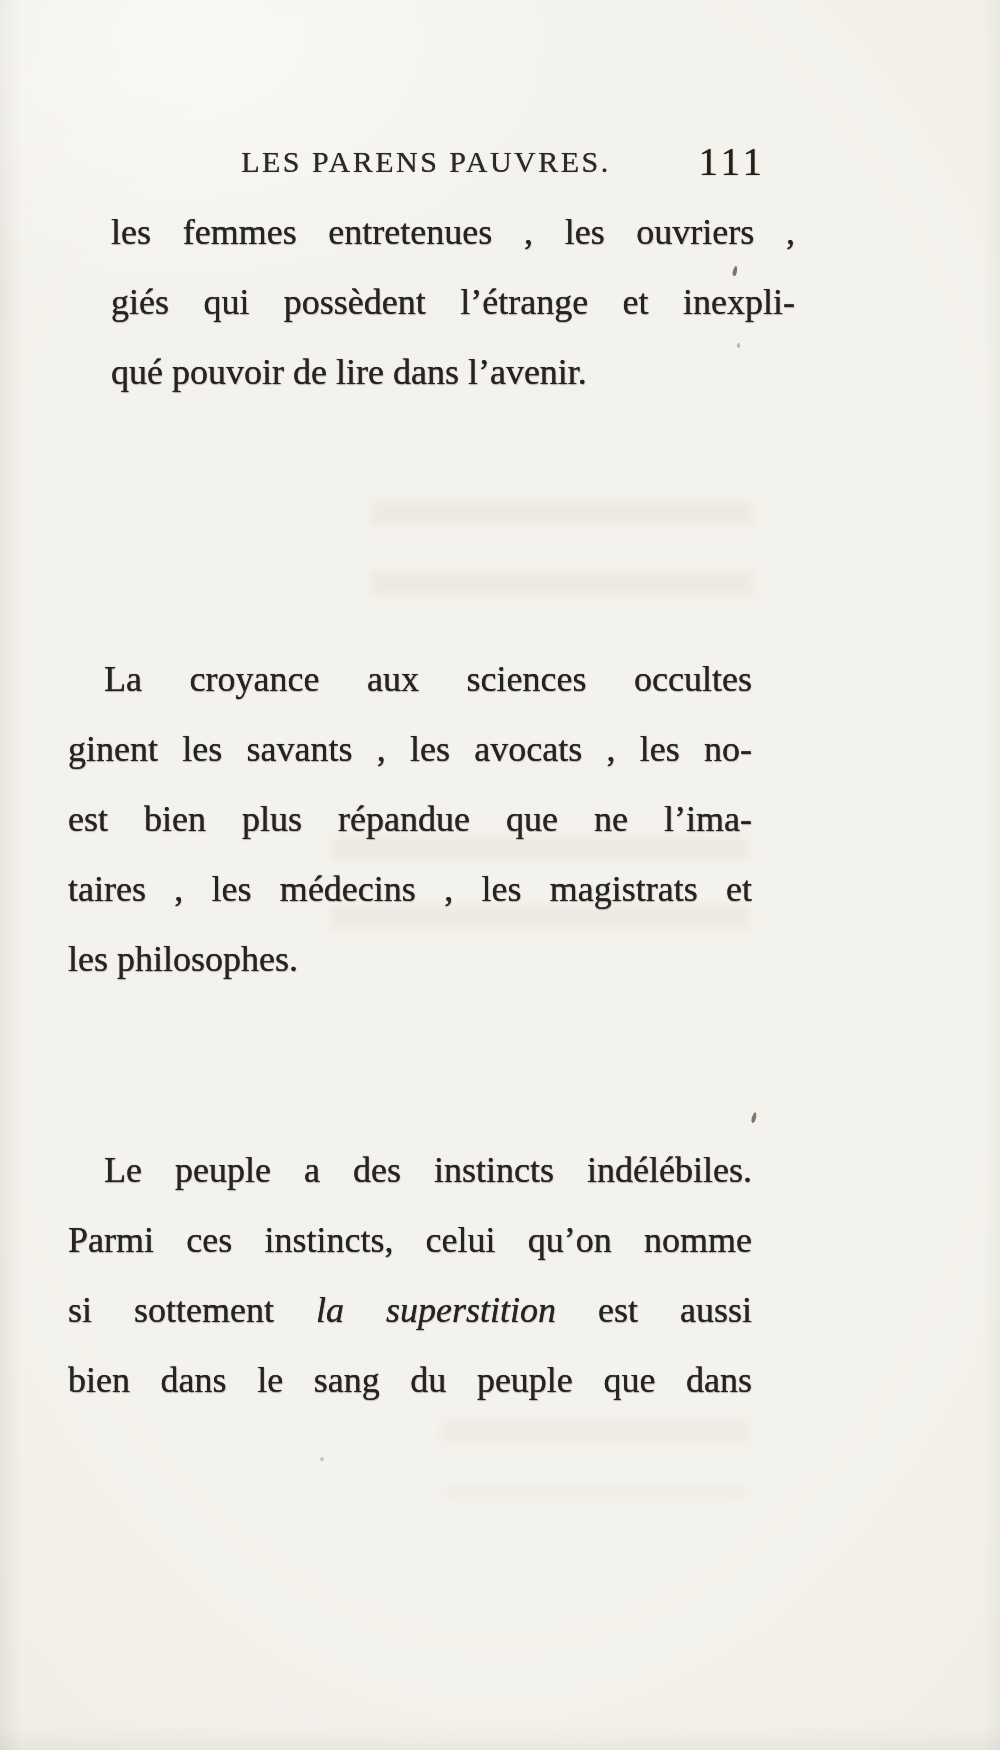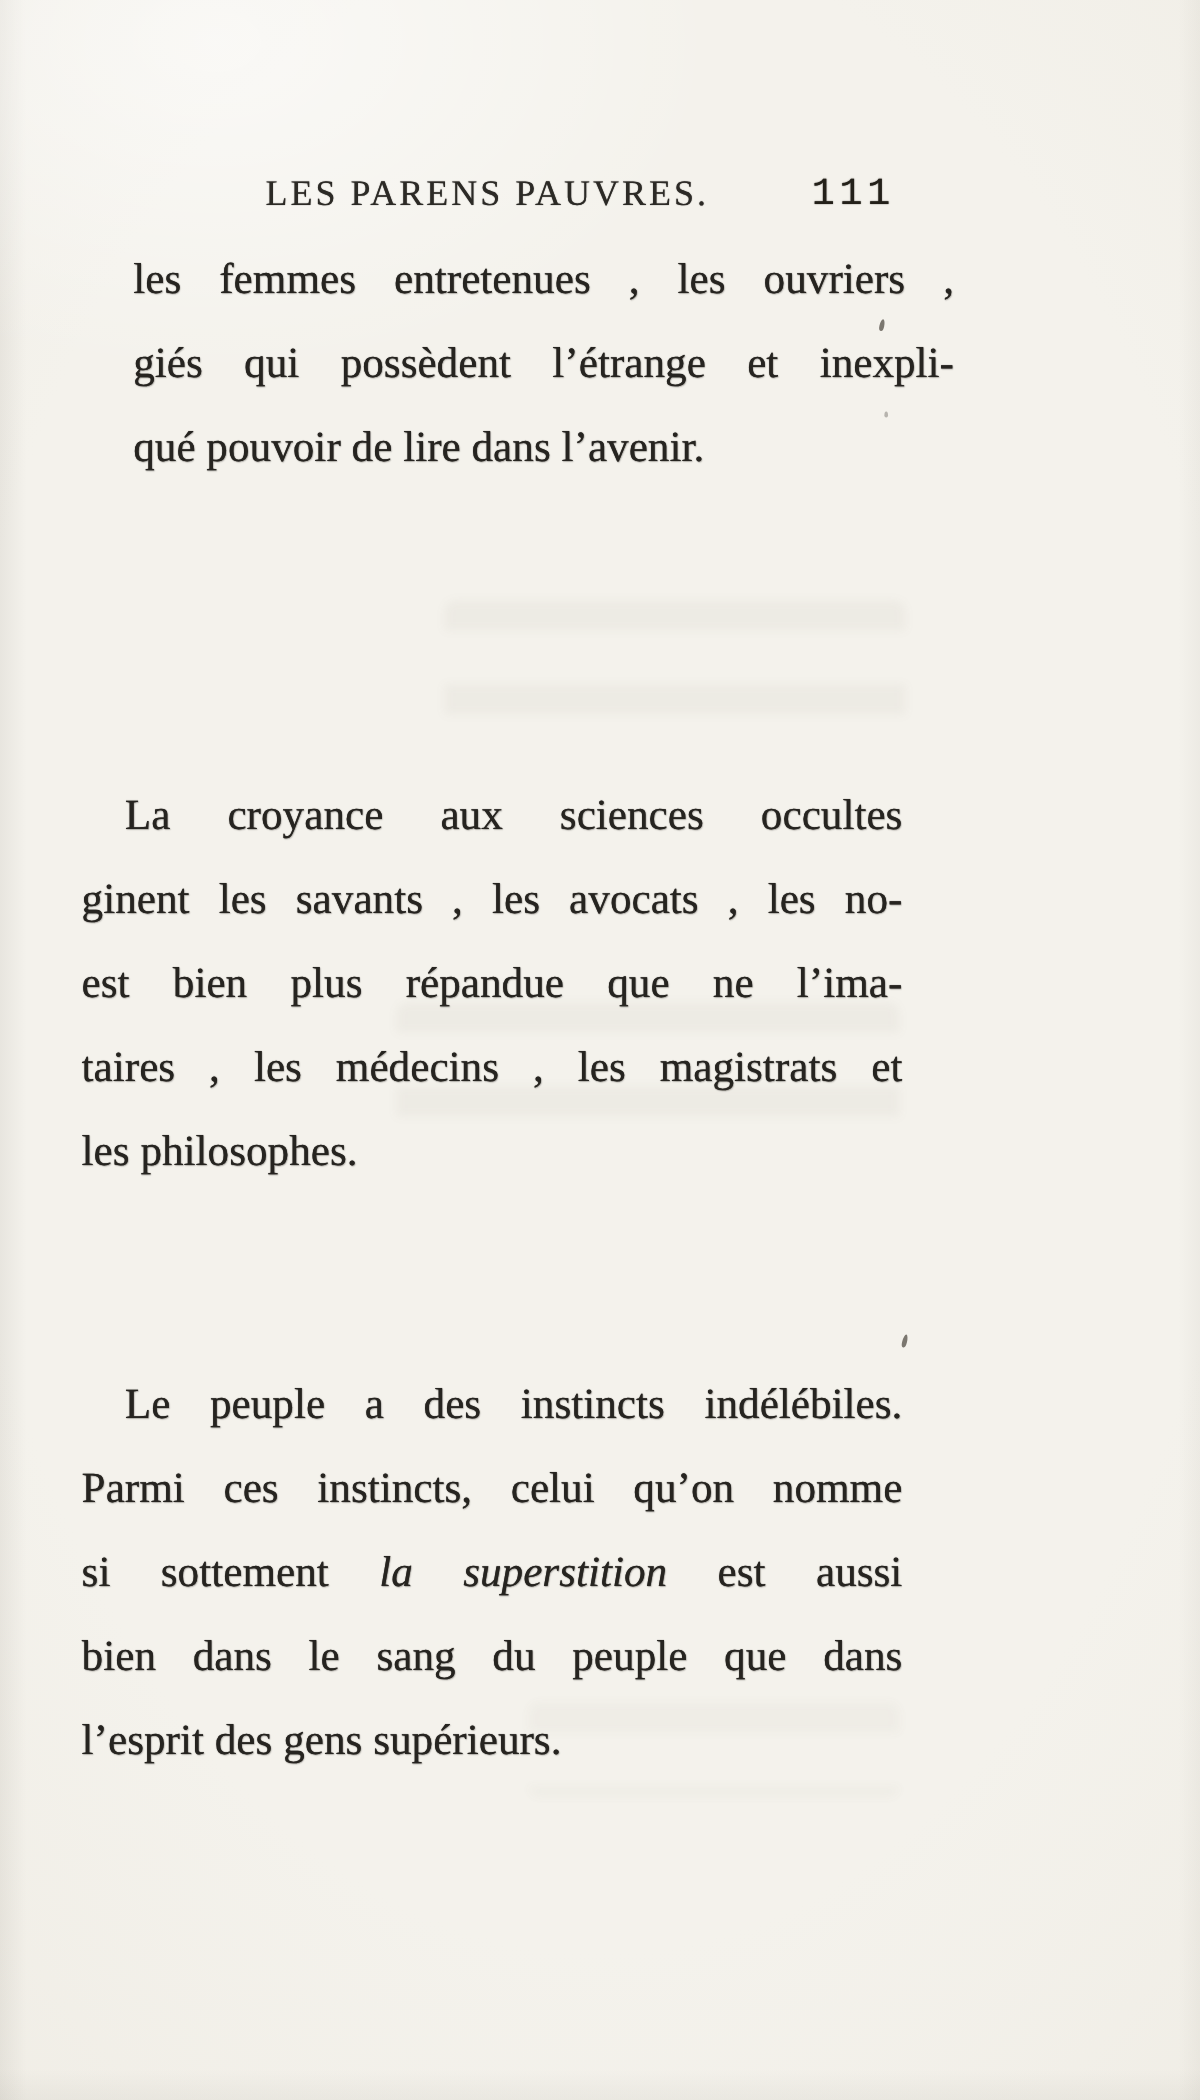--- a/index.html
+++ b/index.html
@@ -16,35 +16,34 @@
       linear-gradient(90deg, rgba(70,62,50,0.07), rgba(70,62,50,0.0) 22px),
       linear-gradient(270deg, rgba(70,62,50,0.045), rgba(70,62,50,0.0) 18px),
       linear-gradient(0deg, rgba(70,62,50,0.05), rgba(70,62,50,0.0) 26px),
       radial-gradient(ellipse 900px 1400px at 50% 45%, #f4f2ec 60%, #efece4 100%);
     background-color: #f1efe9;
     color: #25231f;
   }
 
   
   .header {
-    position: absolute; top: 142px; left: 64px; width: 684px; height: 40px;
+    position: absolute; top: 142px; left: 84px; width: 684px; height: 40px;
     line-height: 40px;
   }
   .running-title {
     display: block; text-align: center;
     font-size: 30px; letter-spacing: 2.5px;
     color: #2c2a26;
     text-shadow: 0 0 0.8px rgba(35,32,28,0.85);
   }
   .page-number {
     position: absolute; right: 2px; top: 0;
-    font-size: 32px; letter-spacing: 4px;
+    font-size: 39px; letter-spacing: 4px;
     color: #232019;
     text-shadow: 0 0 1px rgba(30,27,22,0.9);
-    font-family: Liberation Mono, monospace;
   }
 
   
   .para { position: absolute; left: 68px; width: 684px; }
   .line {
     height: 70px; line-height: 70px;
     font-size: 36px;
     text-align: justify; text-align-last: justify;
     overflow: hidden;
     white-space: normal;
@@ -104,21 +103,20 @@
     <div class="line endline">les philosophes.</div>
   </div>
 
   <div class="para p3">
     <div class="line first-indent">Le peuple a des instincts indélébiles.</div>
     <div class="line">Parmi ces instincts, celui qu’on nomme</div>
     <div class="line">
       <span>si sottement </span><span class="ital">la superstition</span><span> est aussi</span>
     </div>
     <div class="line">bien dans le sang du peuple que dans</div>
-    <div class="line endline">l’esprit des gens supérieurs.</div>
   </div>
 
   <div class="bleed bleed-1"></div>
   <div class="bleed bleed-2"></div>
   <div class="bleed bleed-3"></div>
 
   <div class="speck speck-1"></div>
   <div class="speck speck-2"></div>
   <div class="speck speck-3"></div>
   <div class="speck speck-4"></div>

